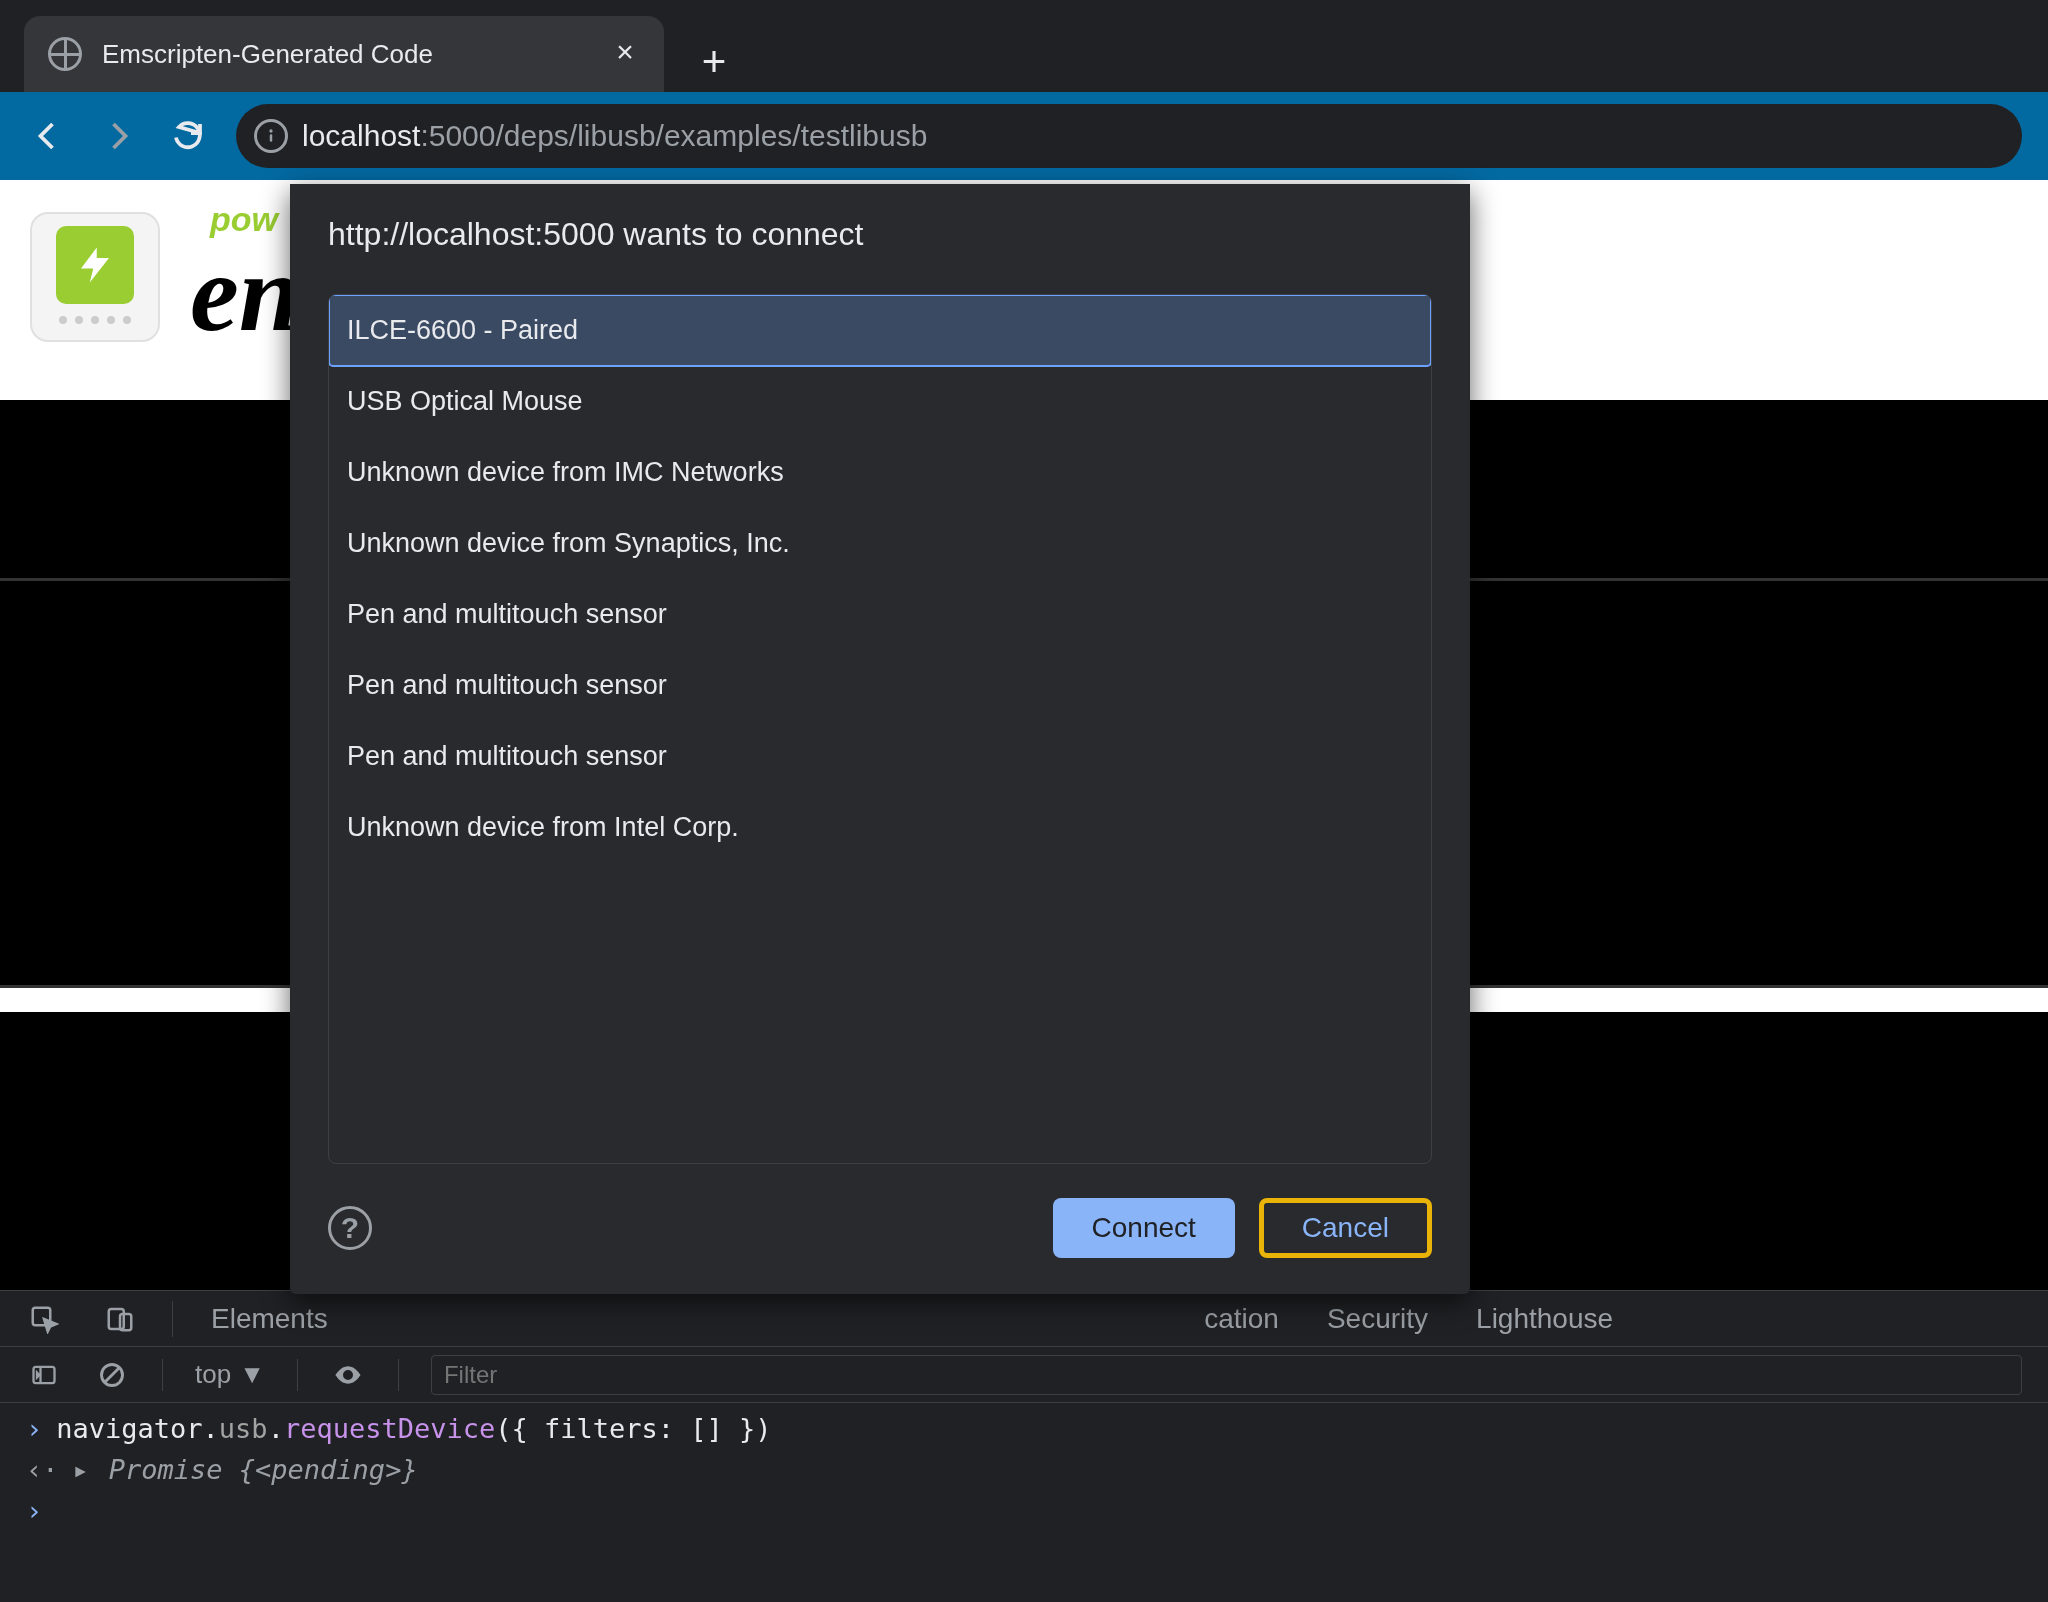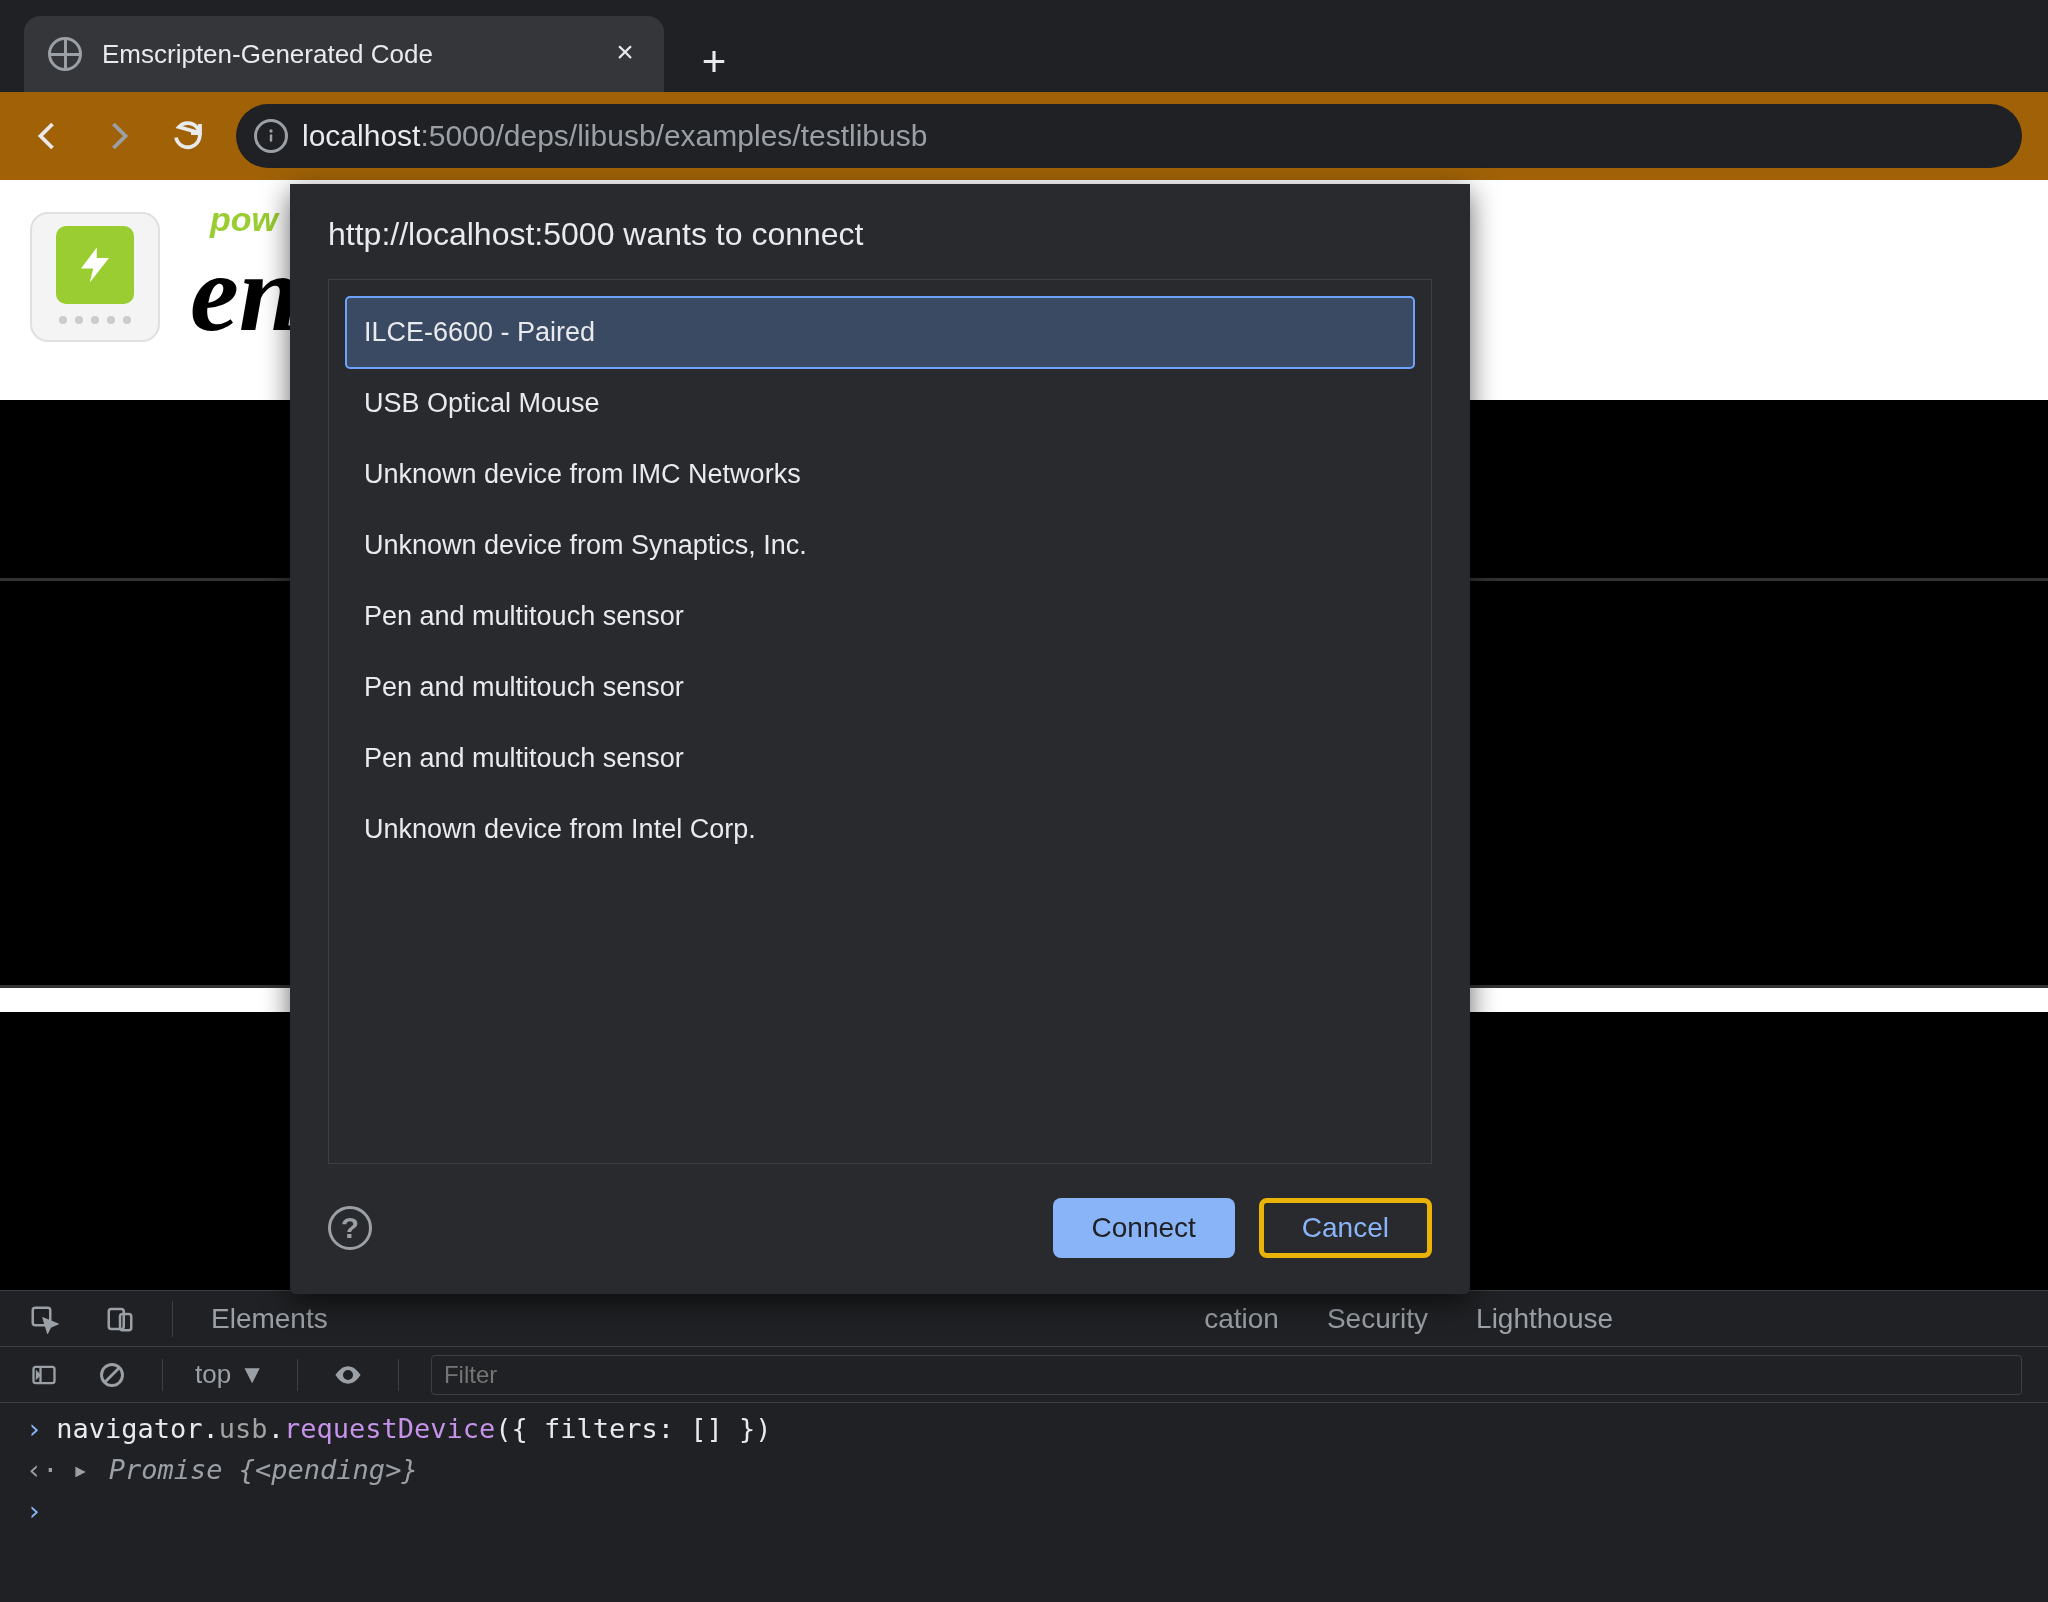--- a/index.html
+++ b/index.html
@@ -50,21 +50,21 @@
     width:60px;height:60px;
     color:#e8eaed;font-size:42px;
     display:flex;align-items:center;justify-content:center;
     margin-left:20px;
     cursor:pointer;
   }
 
   
   .toolbar {
     height: 88px;
-    background:#a16207;
+    background:#0369a1;
     display:flex;align-items:center;
     padding: 0 26px;
     gap: 26px;
   }
   .nav-arrow, .reload-icon {
     width:44px;height:44px;
     display:flex;align-items:center;justify-content:center;
     color:#9aa0a6;
     cursor:pointer;
   }
@@ -139,24 +139,25 @@
     display:flex;flex-direction:column;
     color:#e8eaed;
   }
   .dialog-title {
     font-size: 32px;
     margin-bottom: 26px;
   }
   .device-list {
     flex:1;
     border:1px solid #3c4043;
-    border-radius:0;
-    padding:17px;
+    border-radius:8px;
+    padding:0;
     display:flex;flex-direction:column;gap:0;
     overflow:auto;
+    margin-top:15px;
   }
   .device-item {
     padding: 20px 18px;
     font-size: 27px;
     color:#e8eaed;
     cursor:pointer;
     border-radius:4px;
   }
   .device-item.selected {
     background:#3b4a63;

